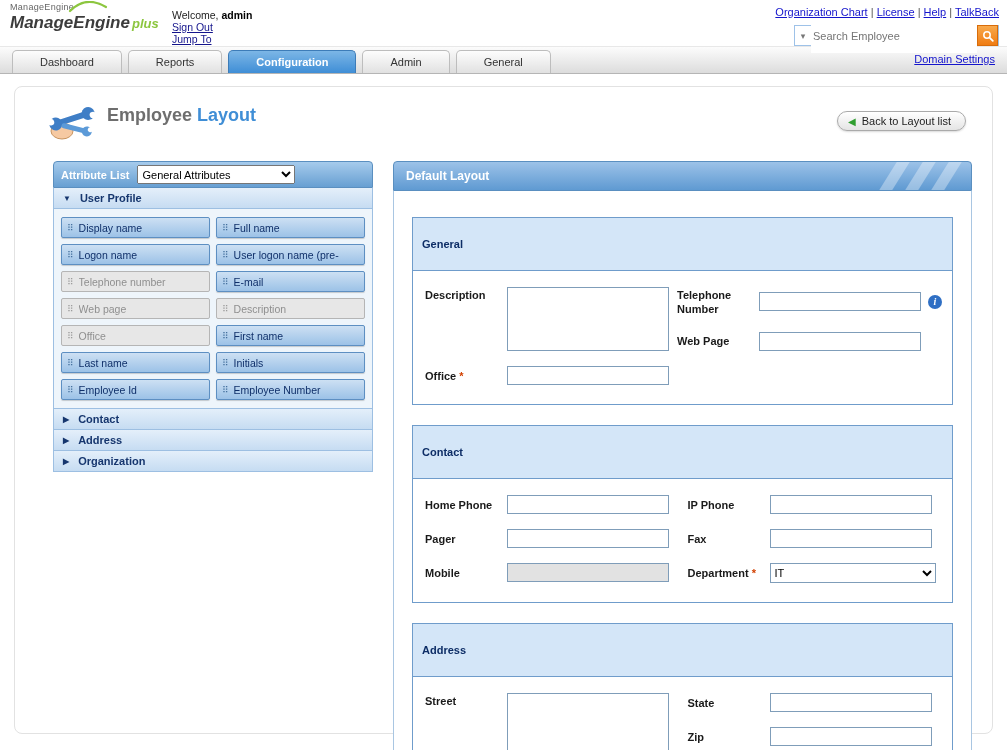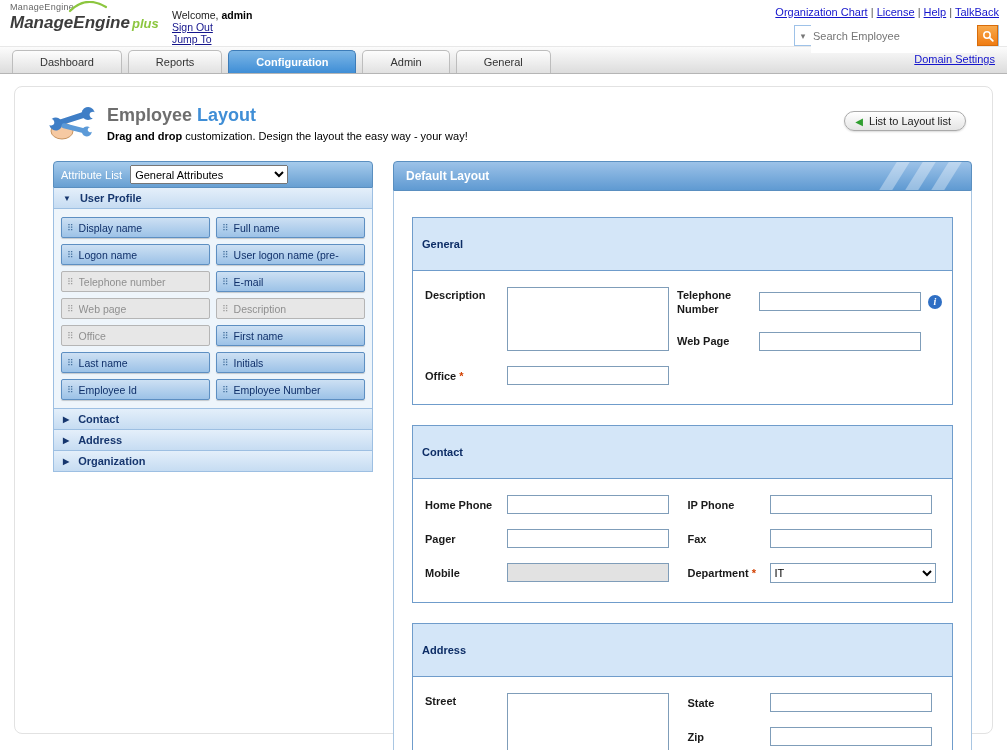--- a/index.html
+++ b/index.html
@@ -46,21 +46,21 @@
   .page-title .accent { color:#3f8ed6; }
   .subtitle { font-size:11px; color:#000; margin-top:4px; }
   .back-btn { margin-left:auto; margin-top:8px; display:flex; align-items:center; gap:6px; background:linear-gradient(#ffffff,#e4e4e4); border:1px solid #aaa; border-radius:11px; padding:3px 14px 3px 10px; font-size:11px; color:#222; cursor:pointer; box-shadow:0 1px 2px rgba(0,0,0,.15); }
   .back-arrow { color:#2f9e2f; font-size:10px; }
 
   .panels { display:flex; align-items:flex-start; gap:20px; padding:10px 26px 0 38px; }
 
   
   .attr-panel { width:320px; flex-shrink:0; }
   .attr-header { background:linear-gradient(#a6cbec,#679fd2); border:1px solid #5a8fc0; border-radius:4px 4px 0 0; padding:3px 7px; display:flex; align-items:center; gap:8px; }
-  .attr-title { color:#fff; font-weight:normal; font-size:11px; white-space:nowrap; }
+  .attr-title { color:#fff; font-weight:bold; font-size:11px; white-space:nowrap; }
   .attr-cat { font-size:11px; height:19px; width:158px; }
   .acc-header { background:linear-gradient(#e4effa,#c6dcf2); border:1px solid #9dbfe2; border-top:none; padding:4px 9px; font-size:11px; font-weight:bold; color:#16366e; display:flex; align-items:center; gap:9px; cursor:pointer; }
   .acc-arrow { font-size:8px; color:#16366e; }
   .attr-grid { display:grid; grid-template-columns:1fr 1fr; gap:6px; padding:8px 7px; background:#eef5fb; border:1px solid #9dbfe2; border-top:none; }
   .attr-item { display:flex; align-items:center; gap:5px; height:21px; padding:0 5px; font-size:10.5px; color:#10306a; background:linear-gradient(#cde0f3,#9cc2e7); border:1px solid #5d8fc2; border-radius:2px; box-shadow:0 1px 1px rgba(0,0,0,.18); cursor:move; white-space:nowrap; overflow:hidden; }
   .attr-item.disabled { background:#e7e7e7; border-color:#b5b5b5; color:#8f8f8f; box-shadow:none; cursor:default; }
   .handle { font-size:9px; color:#44709e; flex-shrink:0; }
   .attr-item.disabled .handle { color:#9c9c9c; }
   .attr-label { overflow:hidden; text-overflow:clip; }
 
@@ -142,25 +142,24 @@
         <circle cx="48" cy="19" r="3.2" fill="#fff"></circle>
       </g>
       <g transform="rotate(14 30 26)">
         <rect x="16" y="23" width="26" height="5" rx="2.5" fill="#5c9ad8"></rect>
         <circle cx="42" cy="25.5" r="5" fill="#5c9ad8"></circle>
         <circle cx="45" cy="23" r="2.5" fill="#fff"></circle>
       </g>
     </svg>
     <div class="title-block">
       <div class="page-title"><span>Employee</span> <span class="accent">Layout</span></div>
-      <div class="subtitle"><b>Drag and drop</b><span> customization. Design the layout the easy way - your way!</span></div>
     </div>
     <button class="back-btn">
       <span class="back-arrow">◀</span>
-      <span>List to Layout list</span>
+      <span>Back to Layout list</span>
     </button>
   </div>
 
   <div class="panels">
 
     <div class="attr-panel">
       <div class="attr-header">
         <span class="attr-title">Attribute List</span>
         <select class="attr-cat">
           <option>General Attributes</option>

